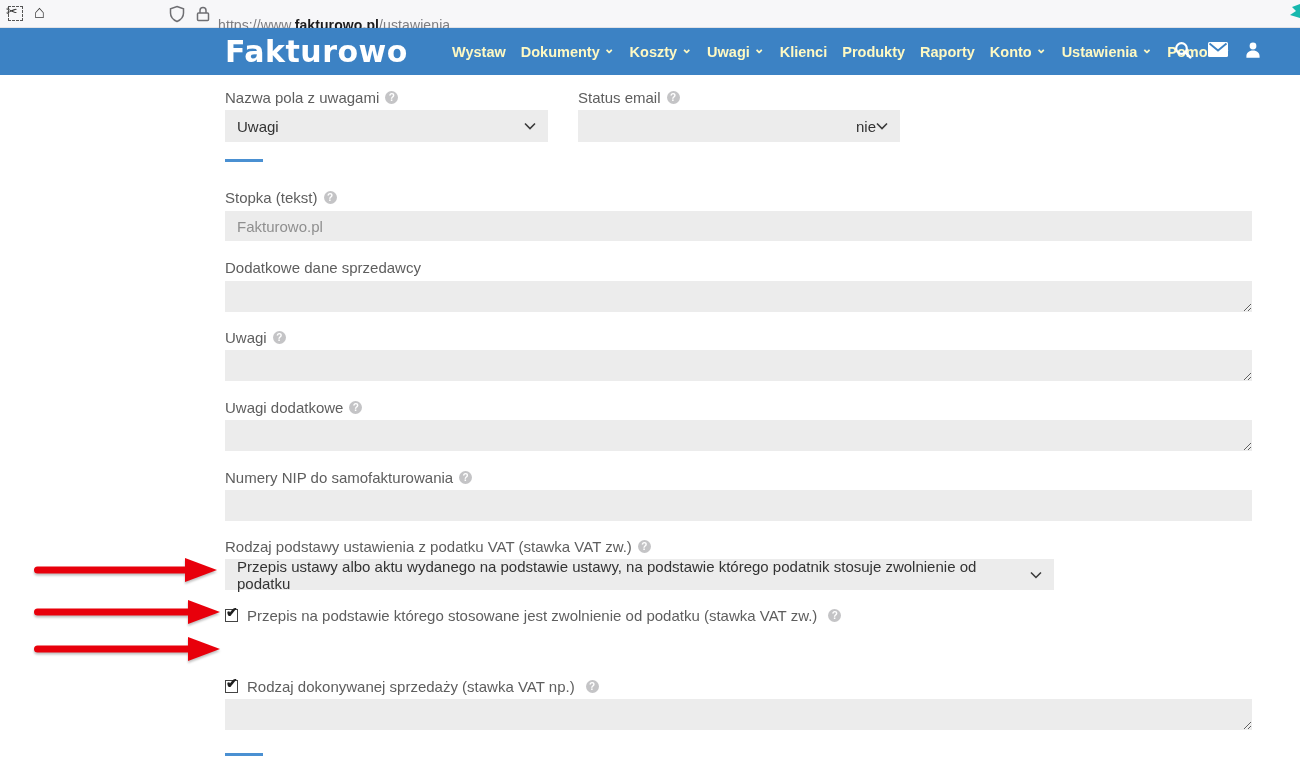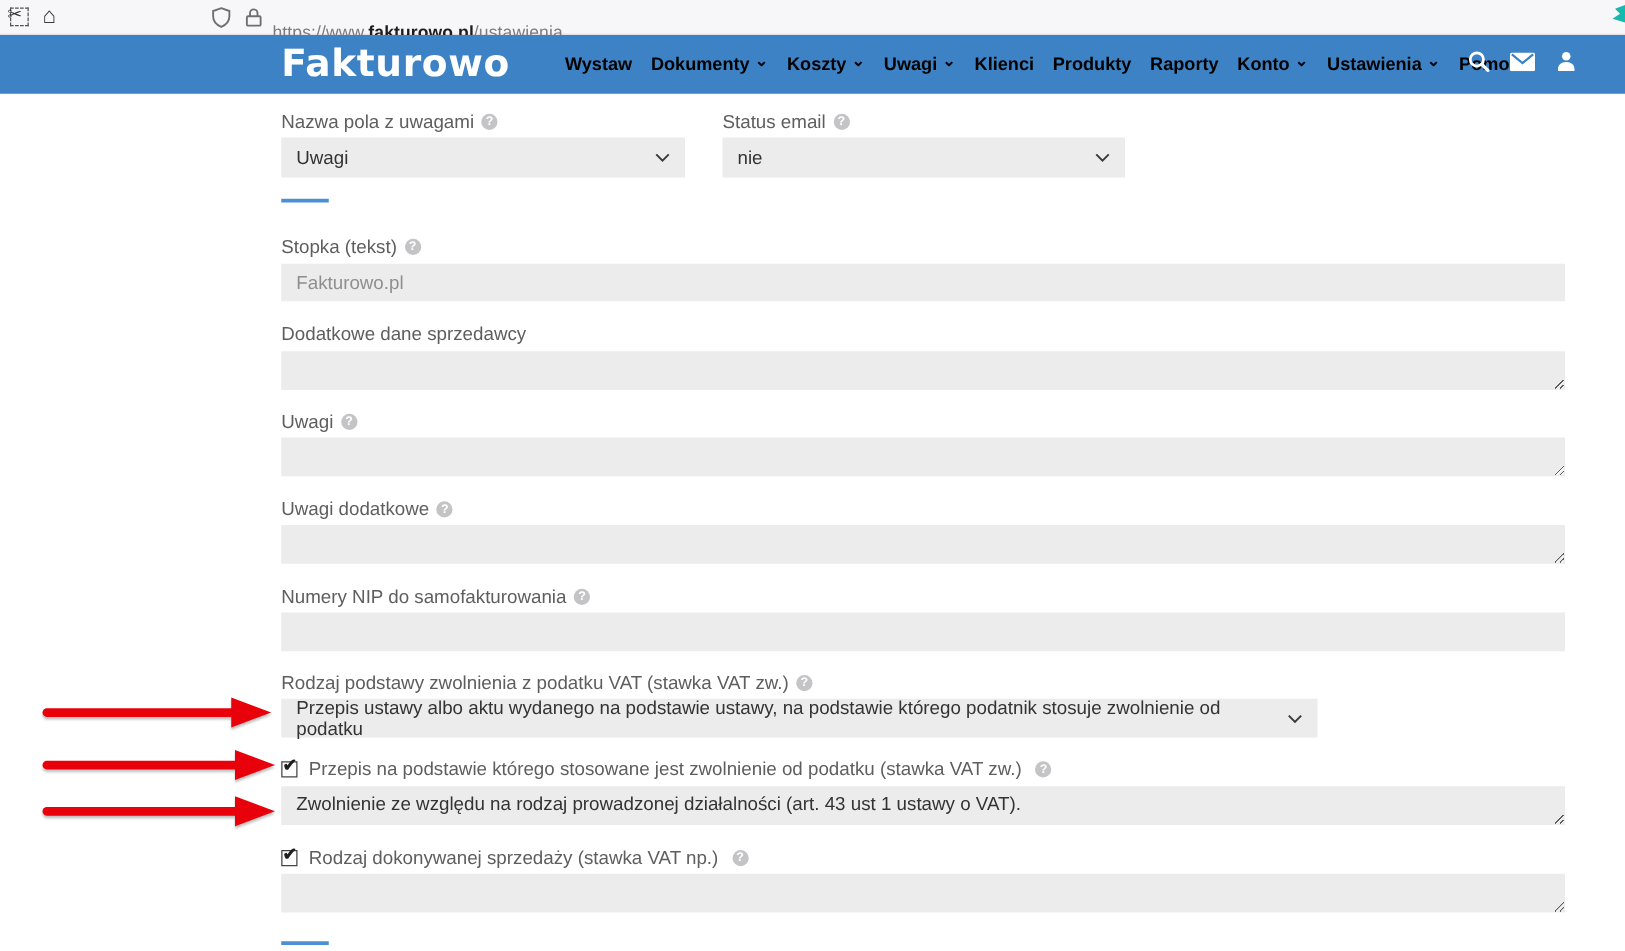--- a/index.html
+++ b/index.html
@@ -16,21 +16,21 @@
   .shield-icon { position:absolute; left:168px; top:5px; }
   .lock-icon { position:absolute; left:194px; top:5px; }
   .urltext { position:absolute; left:218px; top:5px; font-size:14px; color:#7c7c80; letter-spacing:0.1px; white-space:nowrap;margin-top:12px; }
   .urltext .domain { color:#1c1c1e; font-weight:700; }
   .corner-frag { position:absolute; right:0; top:4px; }
 
   
   .nav { position:absolute; top:28px; left:0; width:1300px; height:47px; background:#3c82c4; }
   .logo { position:absolute; left:225px; top:6px; color:#fff; font-size:30px; font-weight:800; font-family:"DejaVu Sans", sans-serif; letter-spacing:0.5px; }
   .menu { position:absolute; left:452px; top:0; height:47px; display:flex; align-items:center; gap:15px; }
-  .navitem { color:#000000; font-size:14.5px; font-weight:700; white-space:nowrap; cursor:pointer; display:flex; align-items:center; }
+  .navitem { color:#fef9c3; font-size:14.5px; font-weight:700; white-space:nowrap; cursor:pointer; display:flex; align-items:center; }
   .navitem.dd::after { content:"\2304"; font-size:13px; font-weight:700; margin-left:4px; position:relative; top:-3px; }
   .navicons { position:absolute; right:38px; top:0; height:47px; display:flex; align-items:center; gap:16px; }
 
   
   .content { position:absolute; top:75px; left:225px; width:1027px; height:686px; }
   .lbl { position:absolute; font-size:15px; color:#5e5e5e; white-space:nowrap; display:flex; align-items:center; gap:6px; }
   .help-icon { display:inline-block; width:13px; height:13px; border-radius:50%; background:#c4c4c6; color:#fff; font-size:10px; font-weight:700; line-height:13px; text-align:center; }
   .field { position:absolute; background:#ececec; border:none; font-family:"Liberation Sans", sans-serif; font-size:15px; color:#333; }
   .selectbox { display:flex; align-items:center; justify-content:space-between; padding:0 12px; cursor:pointer; }
   .inputbox { padding:0 12px; display:flex; align-items:center; }
@@ -117,21 +117,21 @@
       <span>Uwagi</span>
       <svg width="12" height="8" viewBox="0 0 12 8">
           <polyline points="1,1.5 6,6.5 11,1.5" fill="none" stroke="#3a3a3a" stroke-width="1.6"></polyline>
         </svg>
     </div>
 
     <div class="lbl" style="left:353px; top:14px;">
         <span>Status email</span>
         <span class="help-icon">?</span>
       </div>
-    <div class="field selectbox" style="left:353px; top:35px; width:322px; height:32px;">
+    <div class="field selectbox" style="left:353px; top:35px; width:322px; height:32px;justify-content:flex-end;">
       <span>nie</span>
       <svg width="12" height="8" viewBox="0 0 12 8">
           <polyline points="1,1.5 6,6.5 11,1.5" fill="none" stroke="#3a3a3a" stroke-width="1.6"></polyline>
         </svg>
     </div>
 
     <div class="divider" style="left:0; top:84px;"></div>
 
     <div class="lbl" style="left:0; top:114px;">
         <span>Stopka (tekst)</span>
@@ -161,38 +161,37 @@
 
     <div class="lbl" style="left:0; top:394px;">
         <span>Numery NIP do samofakturowania</span>
         <span class="help-icon">?</span>
       </div>
     <div class="field inputbox" style="left:0; top:415px; width:1027px; height:31px;">
         <span></span>
       </div>
 
     <div class="lbl" style="left:0; top:463px;">
-        <span>Rodzaj podstawy zwolnienia z podatku VAT (stawka VAT zw.)</span>
+        <span>Rodzaj podstawy ustawienia z podatku VAT (stawka VAT zw.)</span>
         <span class="help-icon">?</span>
       </div>
     <div class="field selectbox" style="left:0; top:484px; width:829px; height:31px;">
       <span>Przepis ustawy albo aktu wydanego na podstawie ustawy, na podstawie którego podatnik stosuje zwolnienie od podatku</span>
       <svg width="12" height="8" viewBox="0 0 12 8">
           <polyline points="1,1.5 6,6.5 11,1.5" fill="none" stroke="#3a3a3a" stroke-width="1.6"></polyline>
         </svg>
     </div>
 
     <div class="chkrow" style="left:0; top:532px;">
       <span class="checkbox"></span>
       <span class="chklabel">
           <span>Przepis na podstawie którego stosowane jest zwolnienie od podatku (stawka VAT zw.)</span>
           <span class="help-icon">?</span>
         </span>
     </div>
-    <textarea class="field" style="left: 0px; top: 554px; width: 1027px; height: 31px;">Zwolnienie ze względu na rodzaj prowadzonej działalności (art. 43 ust 1 ustawy o VAT).</textarea>
 
     <div class="chkrow" style="left:0; top:603px;">
       <span class="checkbox"></span>
       <span class="chklabel">
           <span>Rodzaj dokonywanej sprzedaży (stawka VAT np.)</span>
           <span class="help-icon">?</span>
         </span>
     </div>
     <textarea class="field" style="left: 0px; top: 624px; width: 1027px; height: 31px;"></textarea>
 

